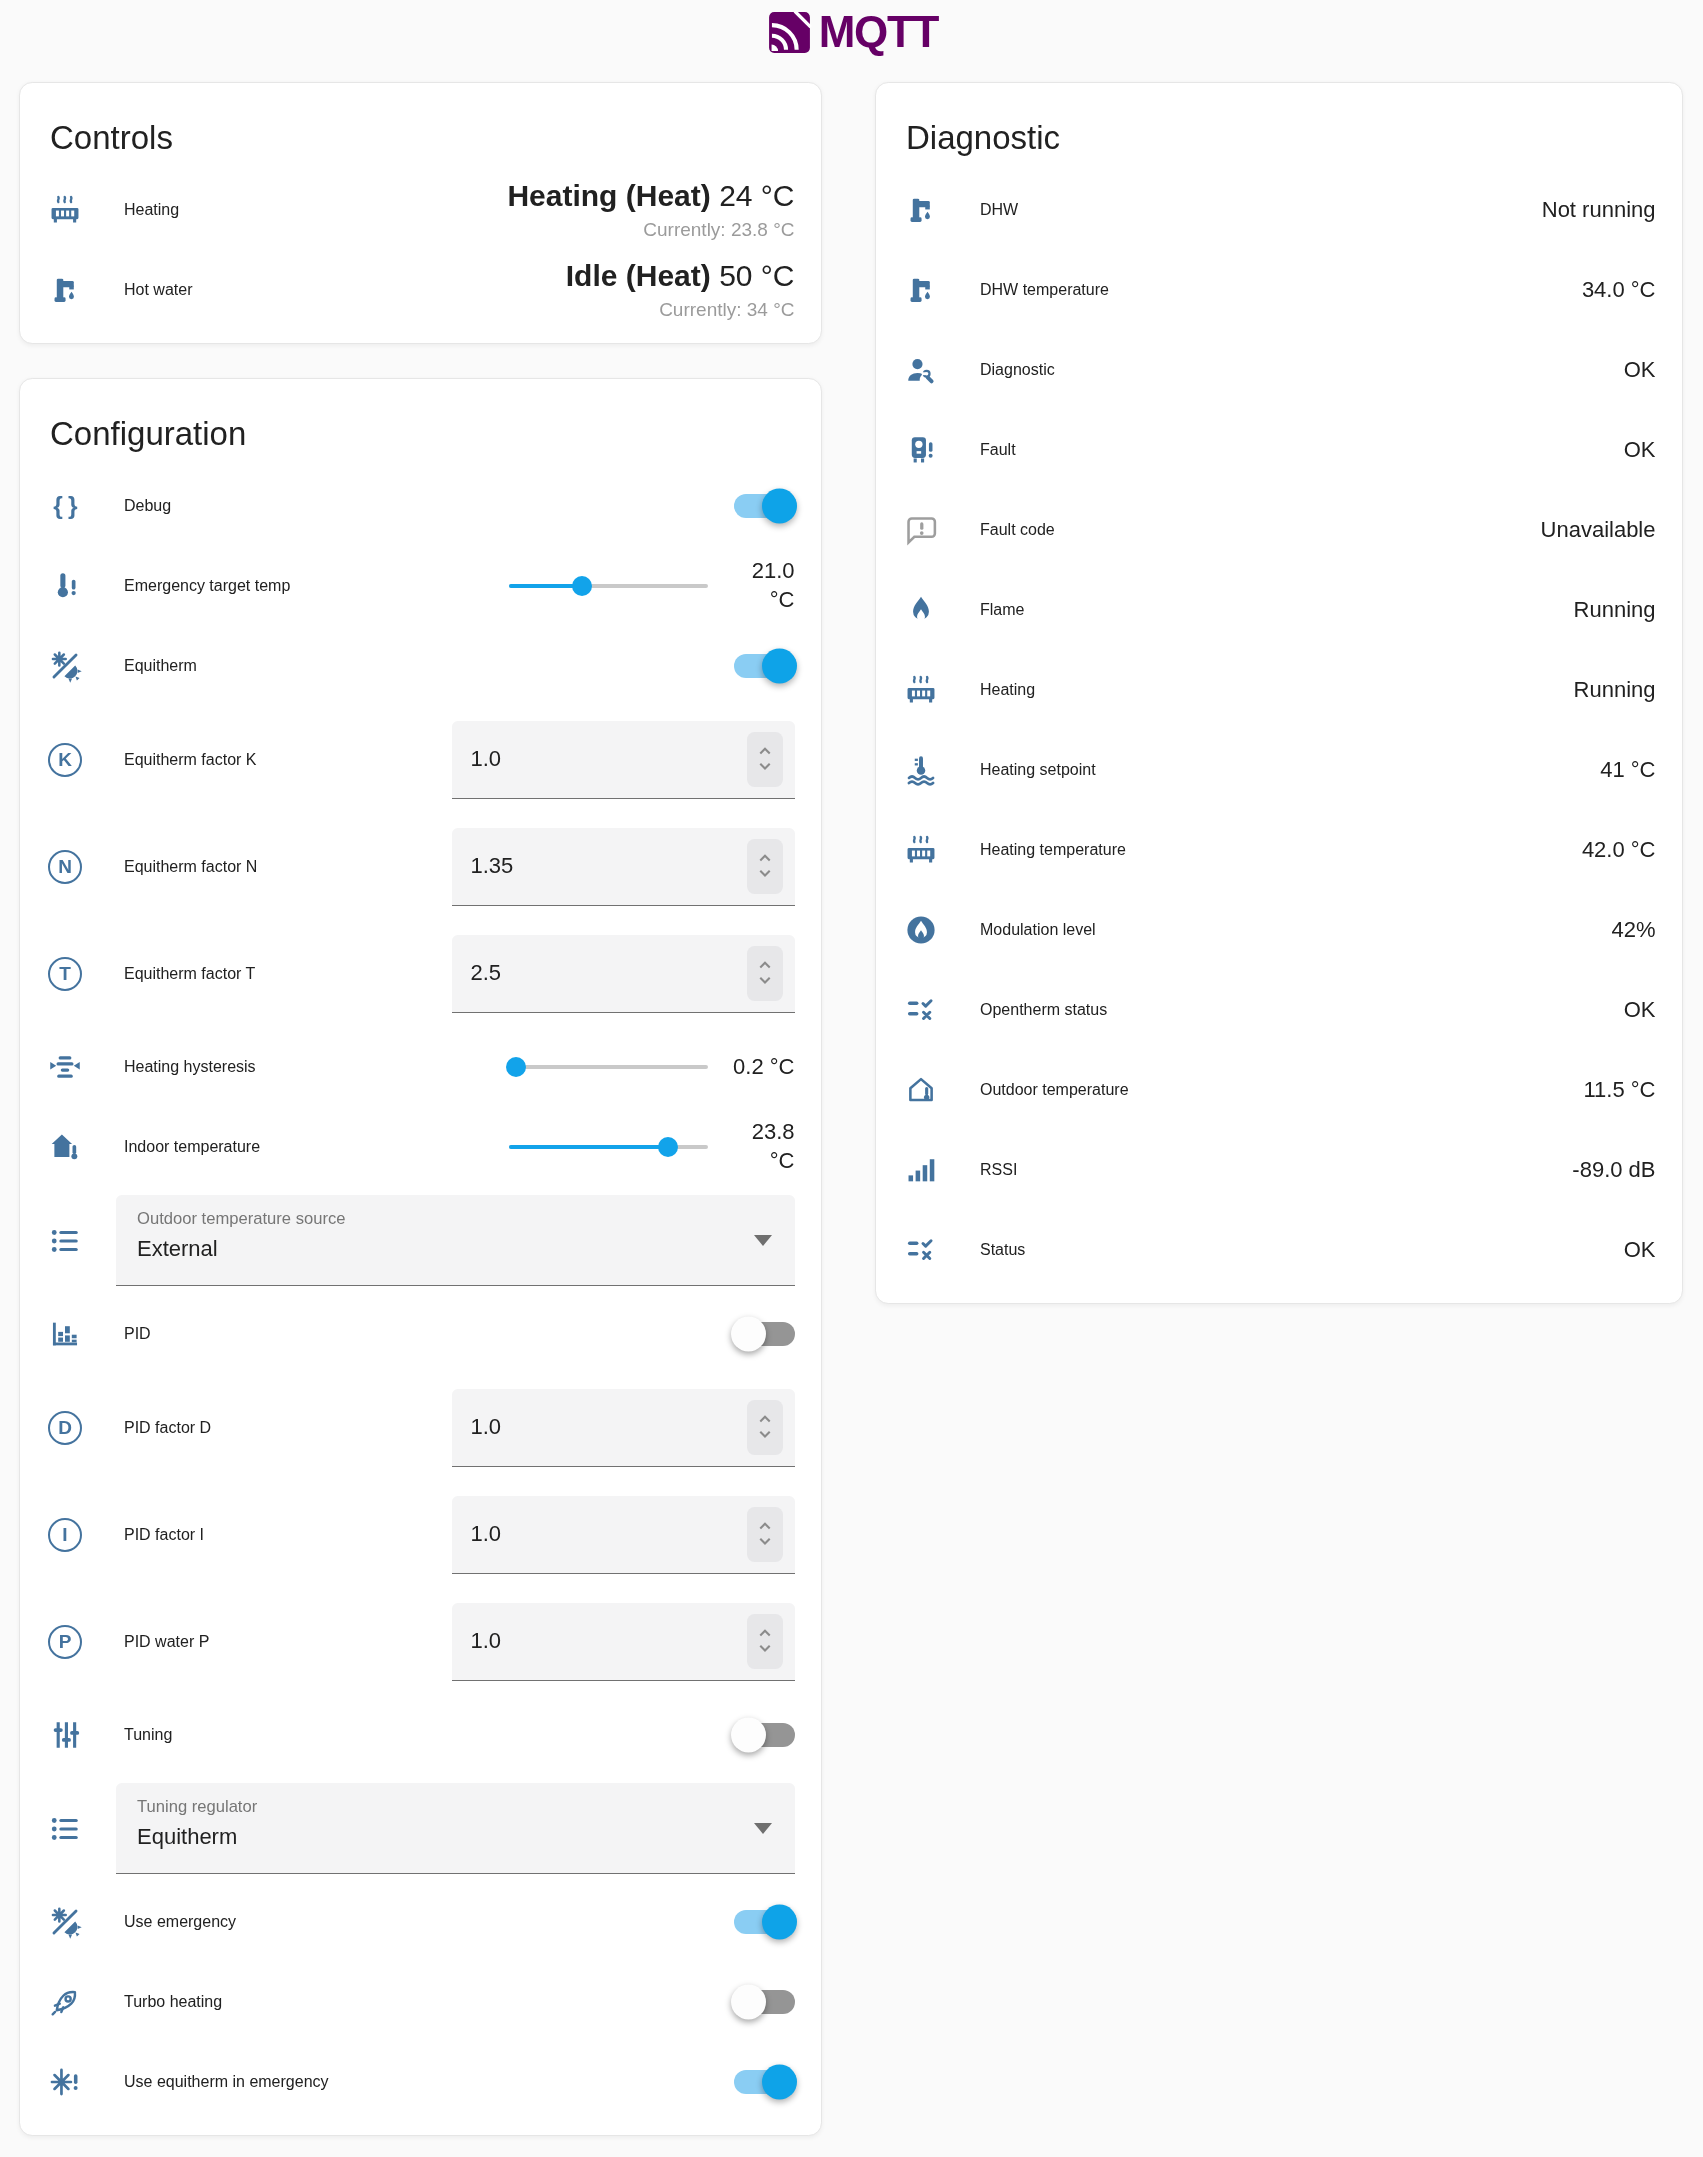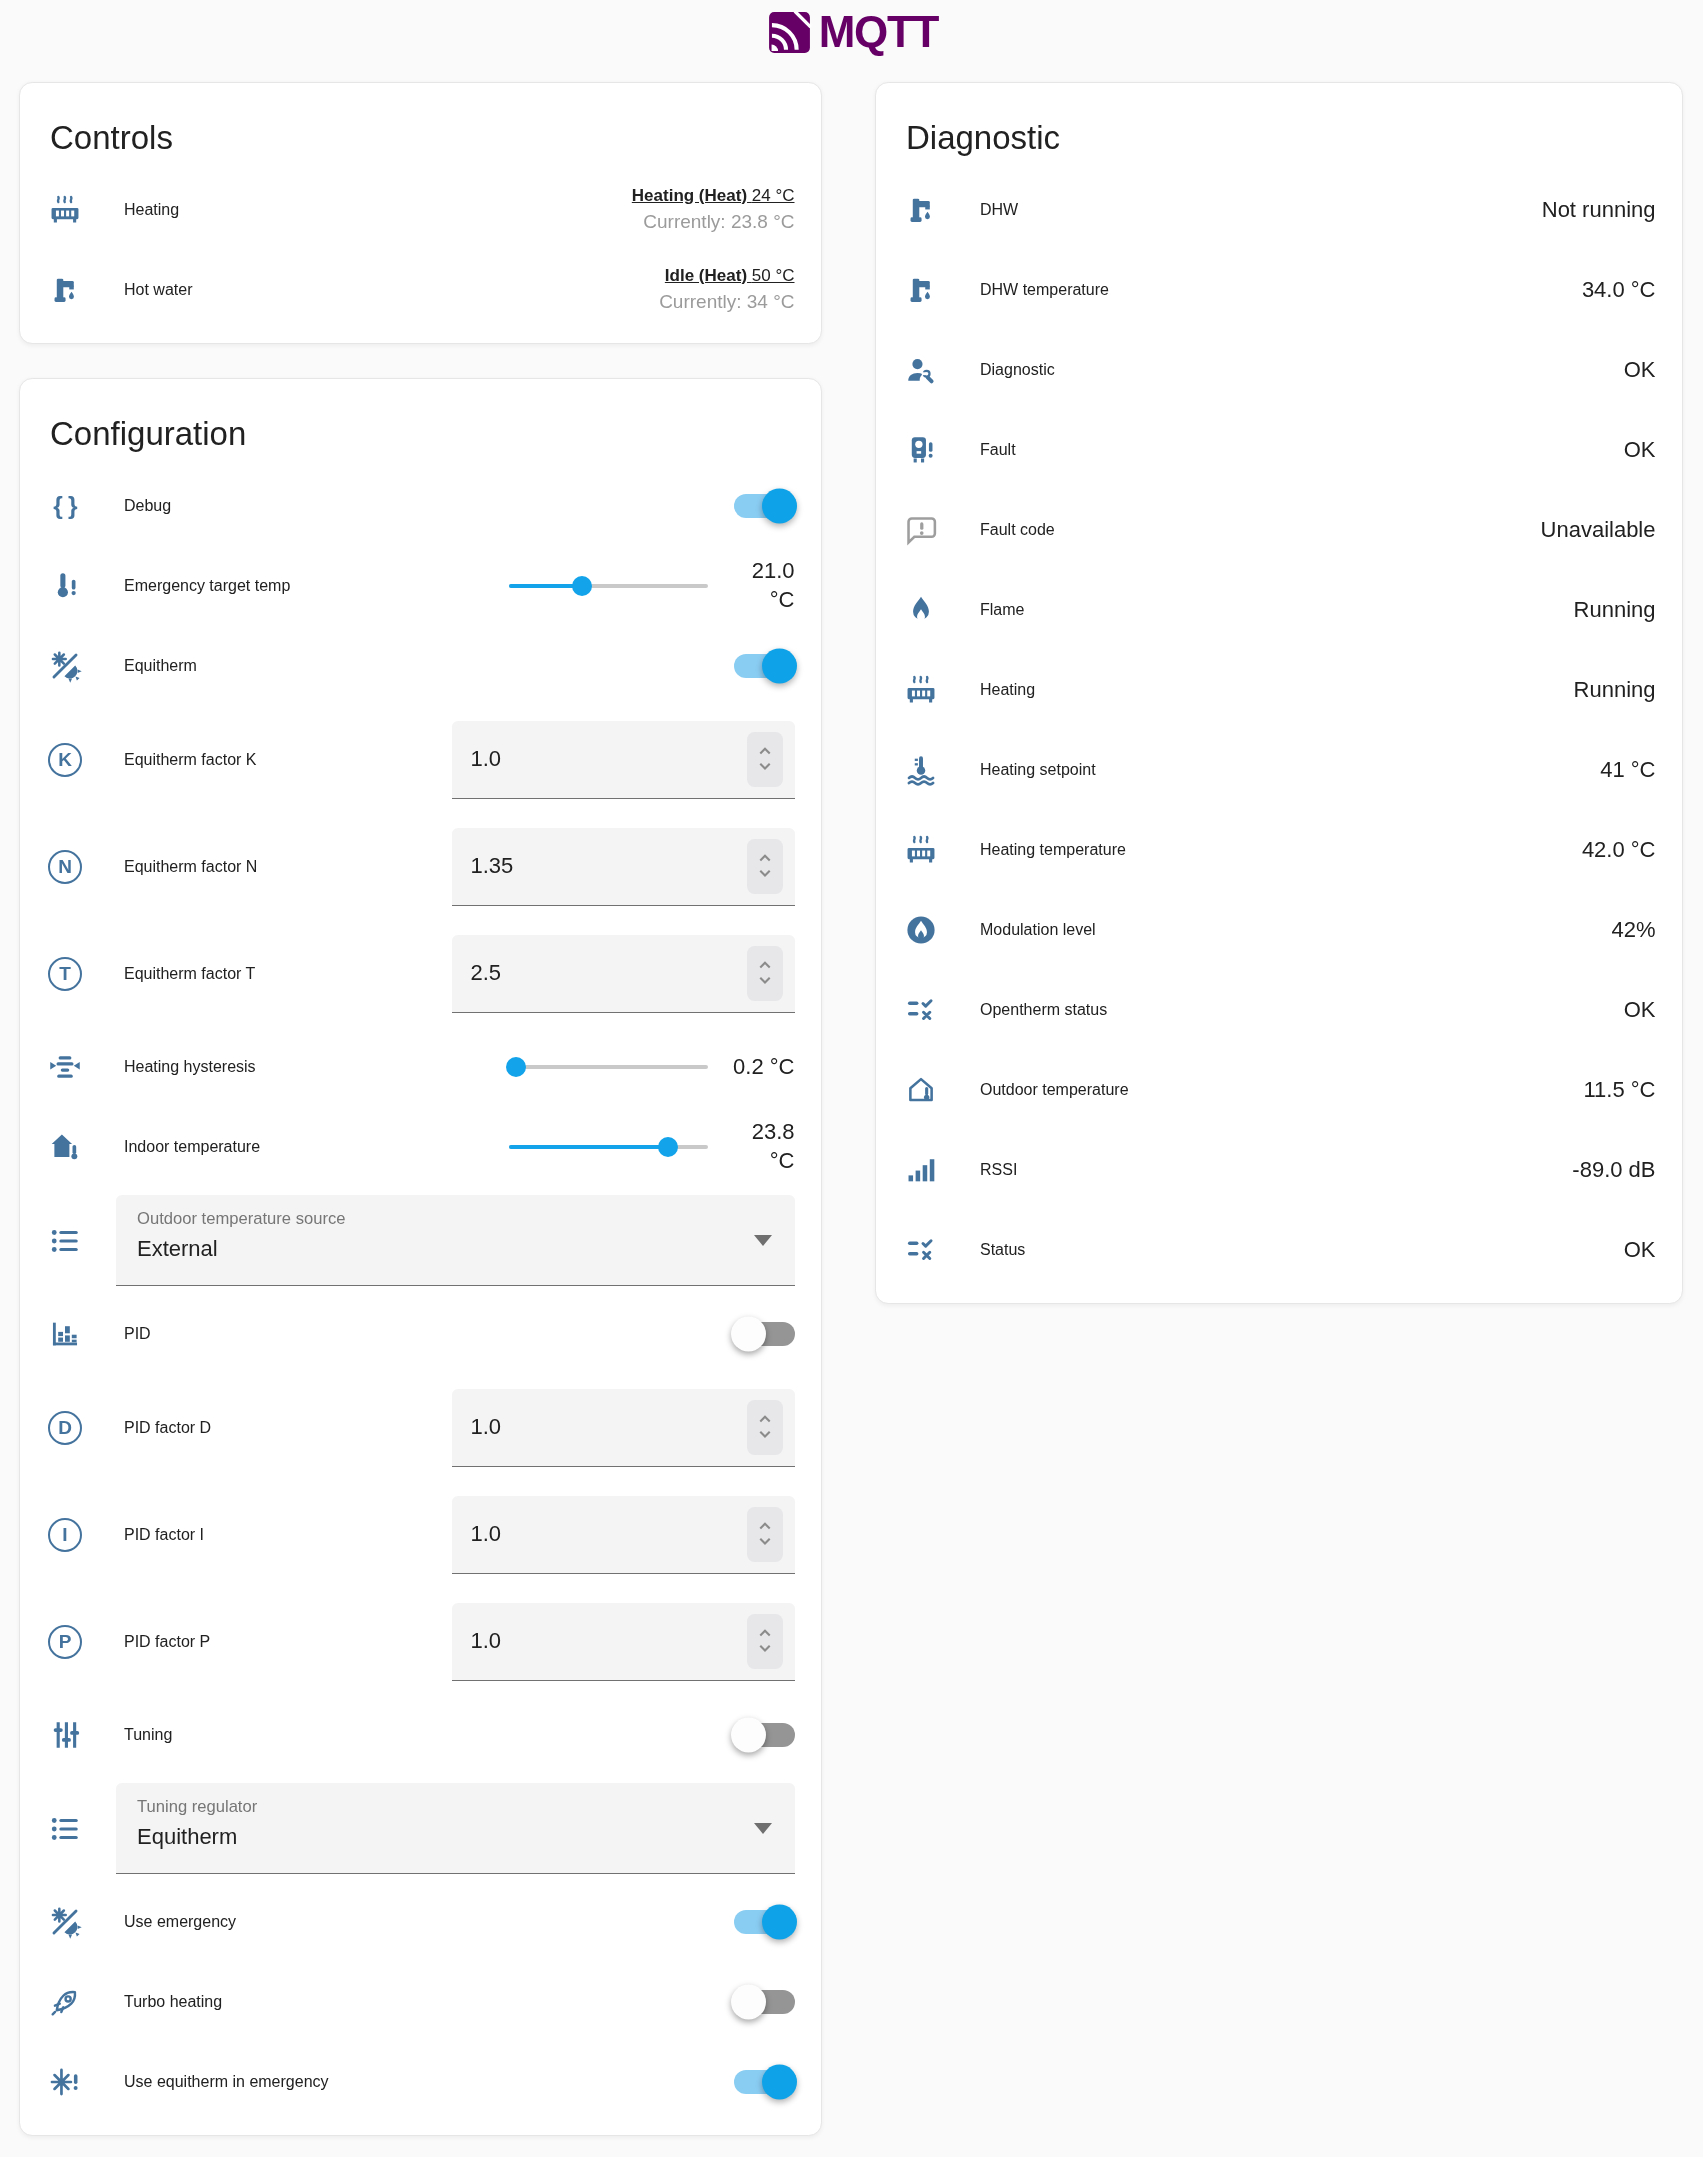--- a/index.html
+++ b/index.html
@@ -43,21 +43,21 @@
   .num-val { font-size: 22px; }
   .stepper { margin-left: auto; width: 36px; height: 55px; background: #e7e7e9; border-radius: 7.6px; display: flex; flex-direction: column; align-items: center; justify-content: center; gap: 2.8px; cursor: pointer; }
   .chev { width: 18px; height: 12.3px; stroke: #8b8b8b; stroke-width: 2.2; fill: none; }
   
   .selbox { margin-left: 34px; flex: 1; height: 91px; background: #f4f4f5; border-bottom: 1.5px solid #717171; border-radius: 5.7px 5.7px 0 0; position: relative; padding: 14px 23px 0 21px; cursor: pointer; }
   .sel-label { display: block; font-size: 16.6px; color: #767676; }
   .sel-value { display: block; font-size: 22px; margin-top: 6.6px; }
   .sel-arrow { position: absolute; right: 23px; top: 40px; width: 0; height: 0; border-left: 9.5px solid transparent; border-right: 9.5px solid transparent; border-top: 11.4px solid #6f6f6f; }
   
   .ctl-state { margin-left: auto; text-align: right; line-height: 1.3; }
-  .ctl-line1 { font-size: 17px; text-decoration: underline; }
+  .ctl-line1 { font-size: 30px; }
   .ctl-line1 b { font-weight: 700; }
   .ctl-line2 { font-size: 19px; color: #9b9b9b; margin-top: 2.8px; }
 </style>
 </head>
 <body>
 
 <svg width="0" height="0" style="position:absolute" aria-hidden="true">
   <defs>
     <symbol id="sym-radiator" viewBox="0 0 24 24">
       <path fill="none" stroke="currentColor" stroke-width="1.7" stroke-linecap="round" d="M7.3 2.8c1 1.4-1 2.2 0 3.6M11.8 2.8c1 1.4-1 2.2 0 3.6M16.3 2.8c1 1.4-1 2.2 0 3.6"></path>
@@ -433,21 +433,21 @@
               </svg>
             <svg class="chev" viewBox="0 0 18 13">
                 <path d="M4 4l5 5 5-5"></path>
               </svg>
           </span>
         </div>
       </div>
 
       <div class="row tall">
         <span class="icon circle-letter">P</span>
-        <span class="label">PID factor P</span>
+        <span class="label">PID water P</span>
         <div class="numbox">
           <span class="num-val">1.0</span>
           <span class="stepper">
             <svg class="chev" viewBox="0 0 18 13">
                 <path d="M4 9l5-5 5 5"></path>
               </svg>
             <svg class="chev" viewBox="0 0 18 13">
                 <path d="M4 4l5 5 5-5"></path>
               </svg>
           </span>

